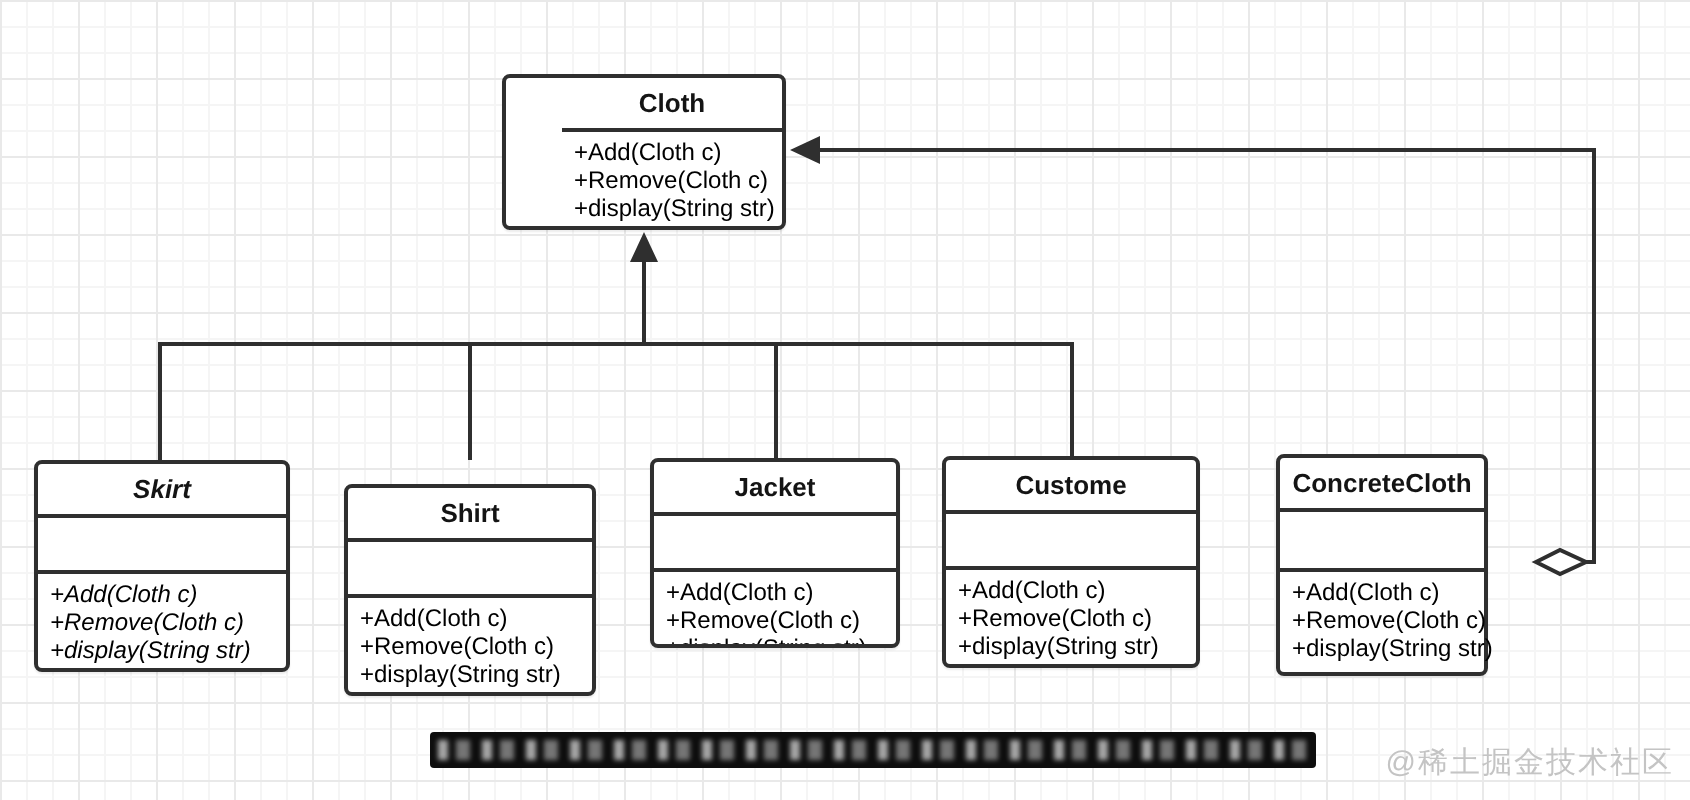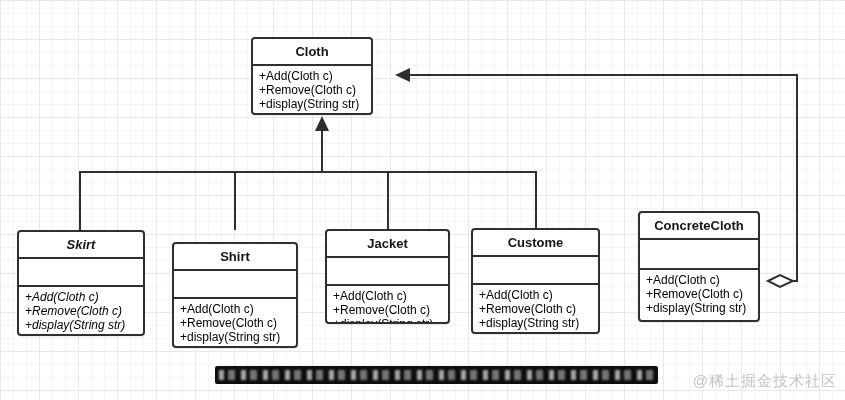--- a/index.html
+++ b/index.html
@@ -80,21 +80,21 @@
     <path d="M235,172 V230" fill="none" stroke="#2f2f2f" stroke-width="2"></path>
     <path d="M388,172 V229" fill="none" stroke="#2f2f2f" stroke-width="2"></path>
     <path d="M322,172 V130" fill="none" stroke="#2f2f2f" stroke-width="2"></path>
     <polygon points="322,116 315,131 329,131" fill="#2f2f2f"></polygon>
 
     <path d="M792,281 H797 V75 H409" fill="none" stroke="#2f2f2f" stroke-width="2"></path>
     <polygon points="395,75 410,68 410,82" fill="#2f2f2f"></polygon>
     <polygon points="768,281 780,275 793,281 780,287" fill="#ffffff" stroke="#2f2f2f" stroke-width="2"></polygon>
   </svg>
 
-  <div class="uml-class" style="left:251px;top:37px;width:122px;">
+  <div class="uml-class" style="left:251px;top:37px;width:142px;padding-left:28px;">
     <div class="uml-title">Cloth</div>
     <div class="uml-methods">
       <div class="uml-line">+Add(Cloth c)</div>
       <div class="uml-line">+Remove(Cloth c)</div>
       <div class="uml-line">+display(String str)</div>
     </div>
   </div>
 
   <div class="uml-class" style="left:17px;top:230px;width:128px;font-style:italic;">
     <div class="uml-title">Skirt</div>
@@ -129,21 +129,21 @@
   <div class="uml-class" style="left:471px;top:228px;width:129px;">
     <div class="uml-title">Custome</div>
     <div class="uml-attrs"></div>
     <div class="uml-methods">
       <div class="uml-line">+Add(Cloth c)</div>
       <div class="uml-line">+Remove(Cloth c)</div>
       <div class="uml-line">+display(String str)</div>
     </div>
   </div>
 
-  <div class="uml-class" style="left:638px;top:211px;width:122px;">
+  <div class="uml-class" style="left:638px;top:227px;width:106px;">
     <div class="uml-title">ConcreteCloth</div>
     <div class="uml-attrs" style="height:28px;"></div>
     <div class="uml-methods" style="padding-bottom:5px;">
       <div class="uml-line">+Add(Cloth c)</div>
       <div class="uml-line">+Remove(Cloth c)</div>
       <div class="uml-line">+display(String str)</div>
     </div>
   </div>
 
   <div class="redaction-bar">

